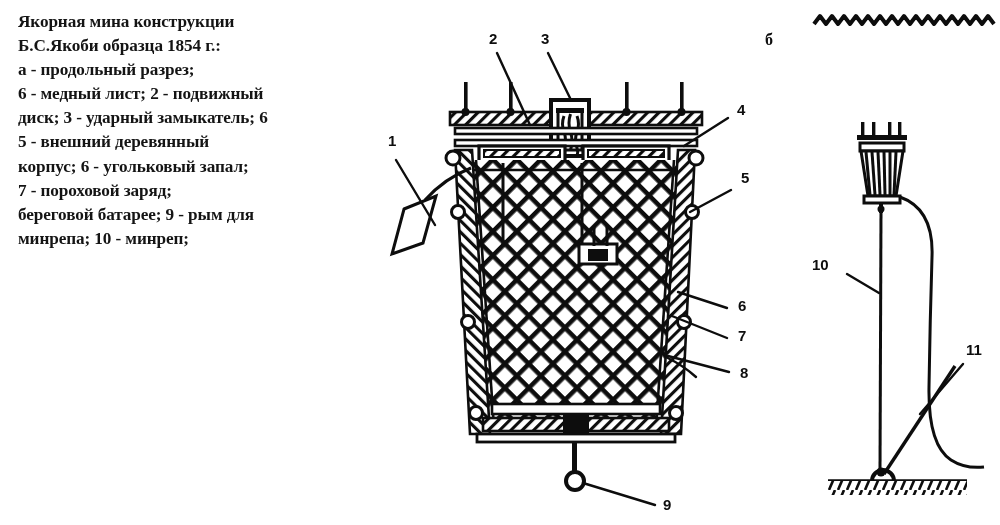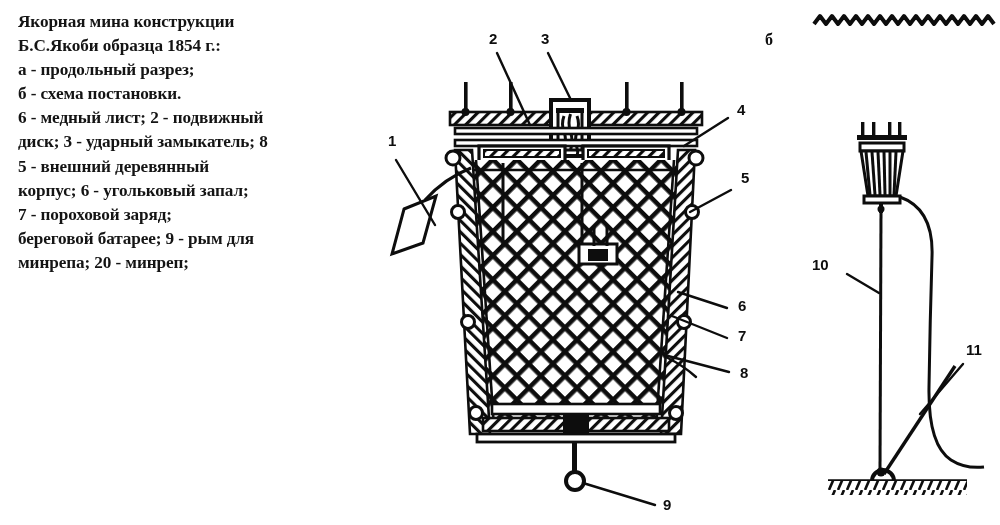--- a/index.html
+++ b/index.html
@@ -34,28 +34,27 @@
 </style>
 </head>
 <body>
 
 <div id="root">
 
   <div id="caption">
     <div class="line">Якорная мина конструкции</div>
     <div class="line">Б.С.Якоби образца 1854 г.:</div>
     <div class="line">а - продольный разрез;</div>
-    <div class="line">б - схема постановки.</div>
     <div class="line">6 - медный лист; 2 - подвижный</div>
-    <div class="line">диск; 3 - ударный замыкатель; 8</div>
+    <div class="line">диск; 3 - ударный замыкатель; 6</div>
     <div class="line">5 - внешний деревянный</div>
     <div class="line">корпус; 6 - угольковый запал;</div>
     <div class="line">7 - пороховой заряд;</div>
     <div class="line">береговой батарее; 9 - рым для</div>
-    <div class="line">минрепа; 20 - минреп;</div>
+    <div class="line">минрепа; 10 - минреп;</div>
   </div>
 
   <svg id="art" viewBox="0 0 1000 525">
     <defs>
 
       <pattern id="lattice" width="17" height="17" patternUnits="userSpaceOnUse" patternTransform="rotate(45 0 0)">
         <rect width="17" height="17" fill="#fff"></rect>
         <rect x="0" y="0" width="17" height="4.6" fill="#0d0d0d"></rect>
         <rect x="0" y="0" width="4.6" height="17" fill="#0d0d0d"></rect>
       </pattern>

